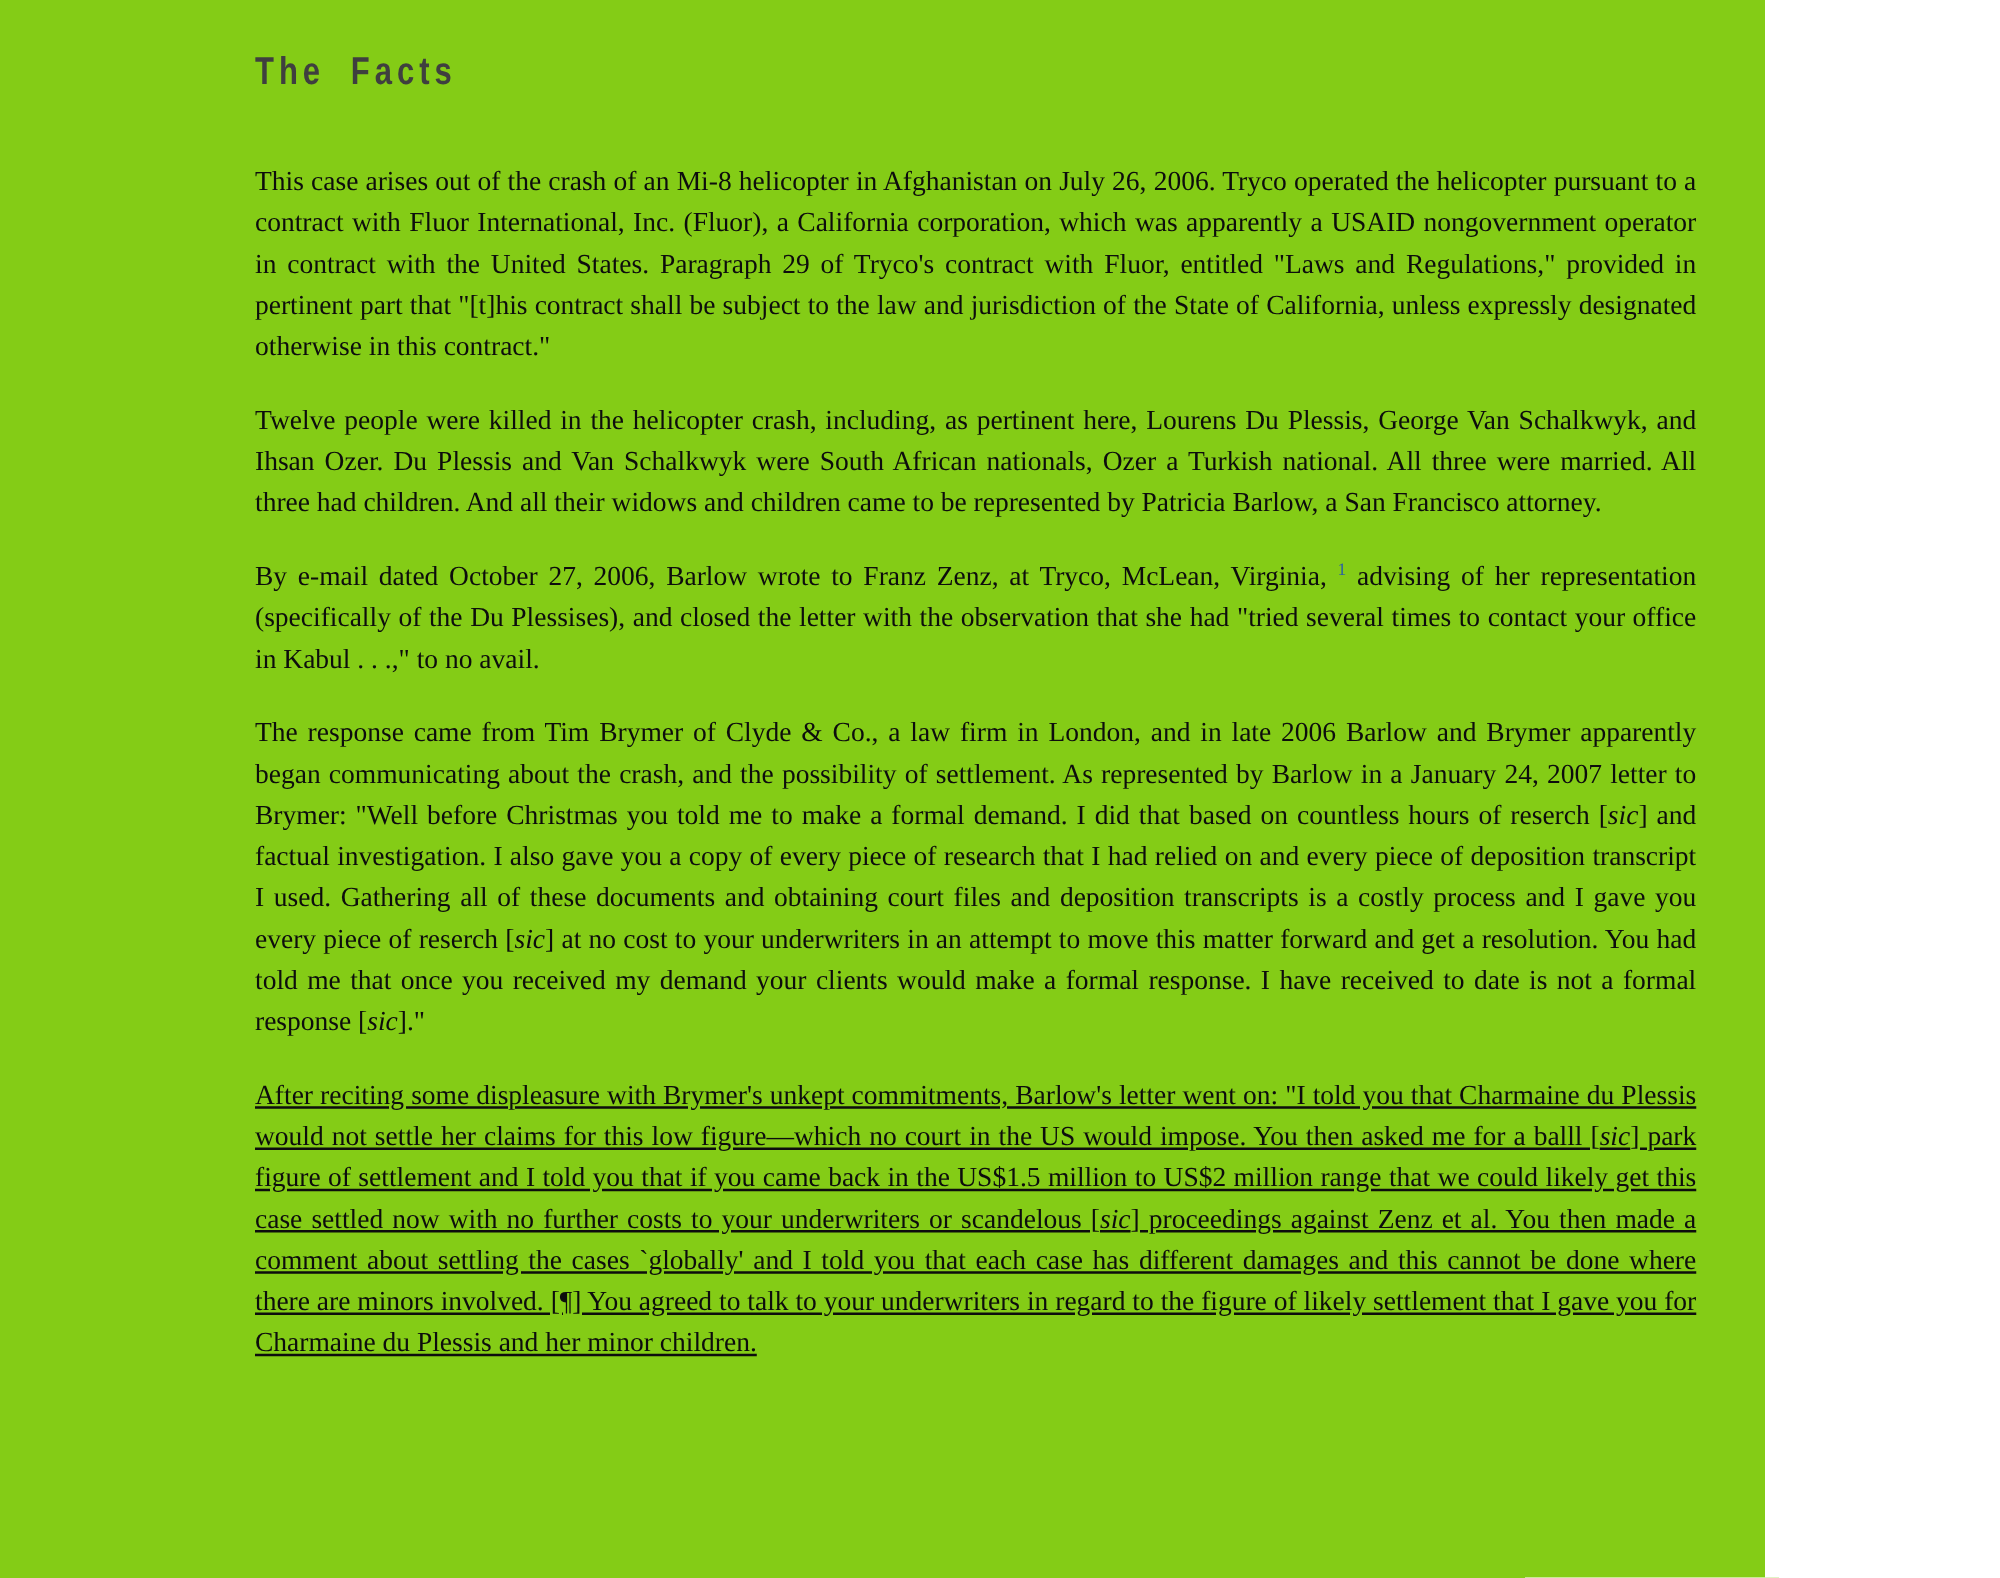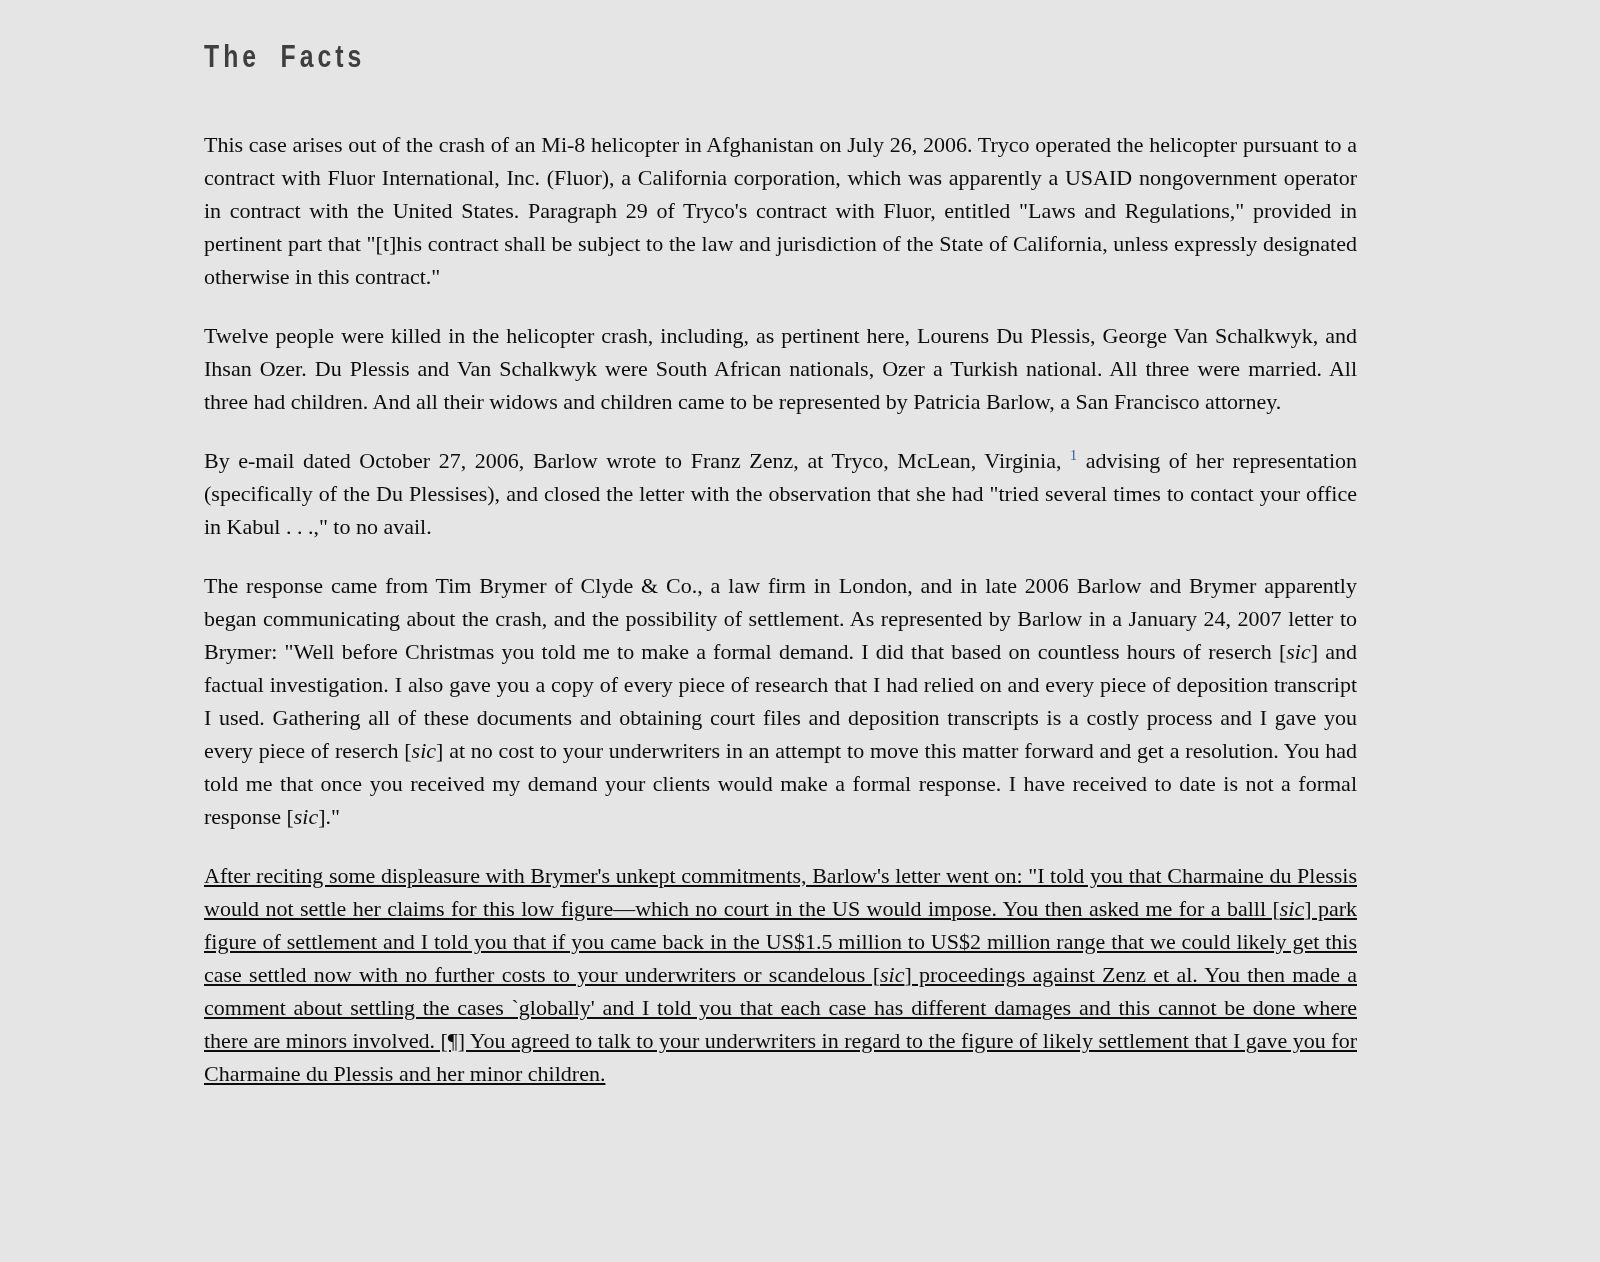--- a/index.html
+++ b/index.html
@@ -2,23 +2,23 @@
 <html><head>
 <meta charset="utf-8">
 <style>
   html, body {
     margin: 0;
     padding: 0;
     background: #ffffff;
   }
   .page {
     position: relative;
-    width: 1600px;
+    width: 1412px;
     height: 1262px;
-    background: #e5e5e5;
+    background: #84cc16;
     overflow: hidden;
   }
   .content {
     position: absolute;
     left: 204px;
     top: 40px;
     width: 1153px;
   }
   .heading {
     margin: 0 0 54px 0;

